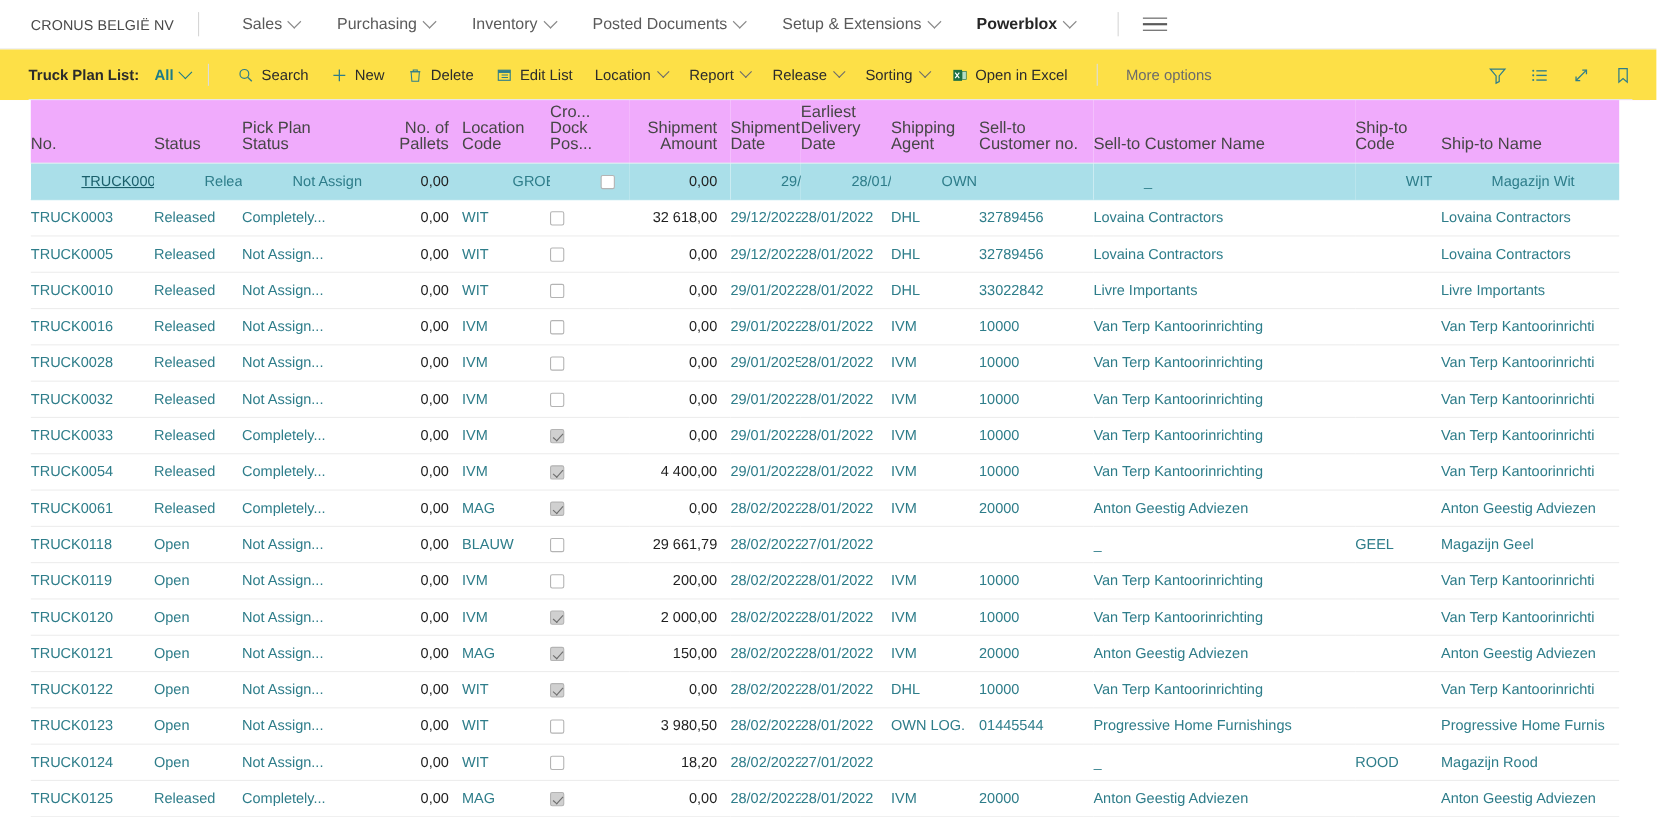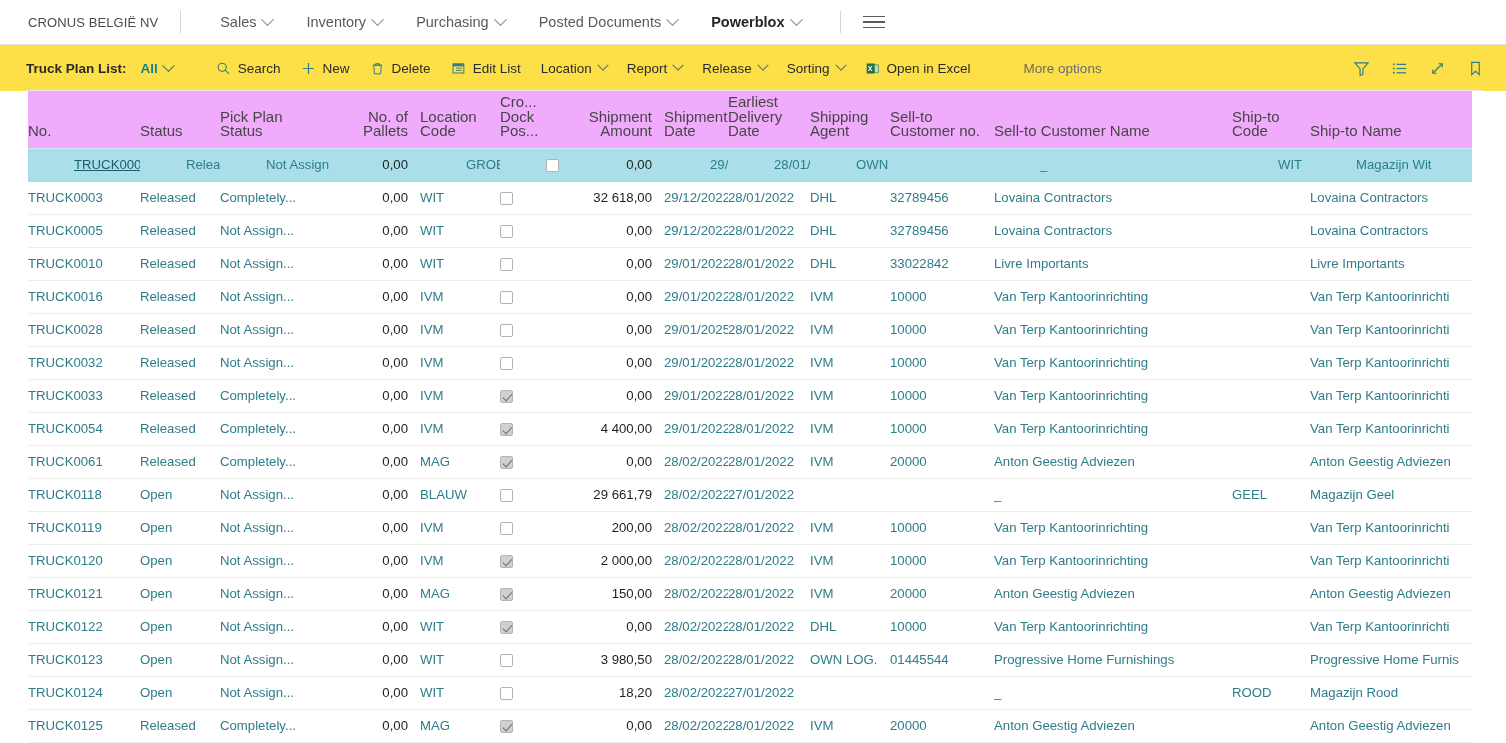--- a/index.html
+++ b/index.html
@@ -241,29 +241,33 @@
 
 <div class="topnav">
   <div class="company-name">CRONUS BELGIË NV</div>
   <div class="nav-sep"></div>
   <div class="nav-items" id="main-menu">
       <div class="nav-item">
         <span>Sales</span>
         <span class="chev"></span>
       </div>
       <div class="nav-item">
-        <span>Inventory</span>
+        <span>Purchasing</span>
         <span class="chev"></span>
       </div>
       <div class="nav-item">
-        <span>Purchasing</span>
+        <span>Inventory</span>
         <span class="chev"></span>
       </div>
       <div class="nav-item">
         <span>Posted Documents</span>
+        <span class="chev"></span>
+      </div>
+      <div class="nav-item">
+        <span>Setup &amp; Extensions</span>
         <span class="chev"></span>
       </div>
       <div class="nav-item strong">
         <span>Powerblox</span>
         <span class="chev"></span>
       </div>
     </div>
   <div class="nav-sep"></div>
   <div class="hamburger">
       <i></i>

